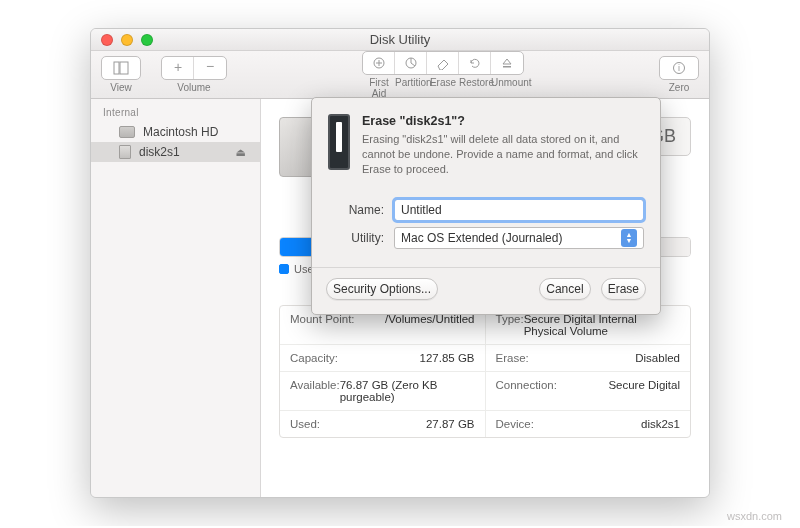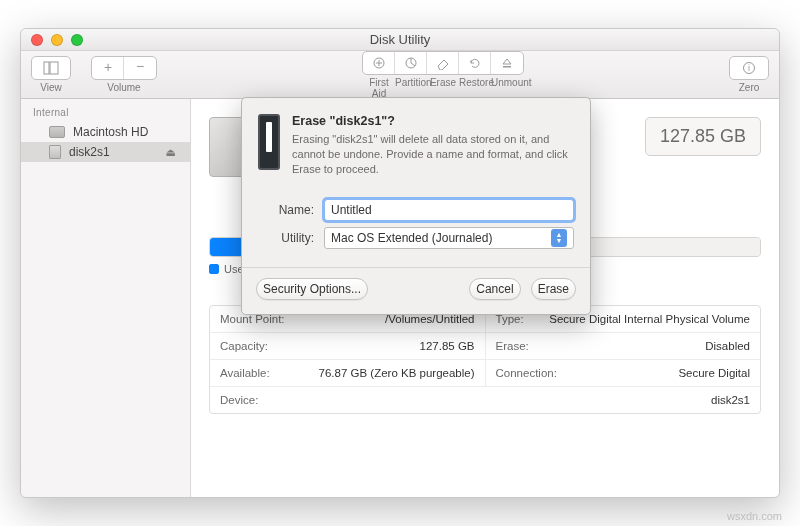--- a/index.html
+++ b/index.html
@@ -1,17 +1,17 @@
 <!DOCTYPE html>
 <html><head>
 <meta charset="utf-8">
 <style>
 * { box-sizing: border-box; margin: 0; padding: 0; }
 body { font-family: -apple-system, "Helvetica Neue", Arial, sans-serif; font-size: 13px; background: #fff; color: #333; }
-.window { width:760px; height:470px; margin:28px auto; border:1px solid #c9c9c9; border-radius:6px; overflow:hidden; box-shadow:0 12px 40px rgba(0,0,0,0.25); background:#eceaea; position:relative; }
+.window { width:620px; height:470px; margin:28px auto; border:1px solid #c9c9c9; border-radius:6px; overflow:hidden; box-shadow:0 12px 40px rgba(0,0,0,0.25); background:#eceaea; position:relative; }
 .titlebar { height:22px; background:linear-gradient(#f7f6f6,#e8e6e6); border-bottom:1px solid #d4d2d2; display:flex; align-items:center; position:relative; }
 .traffic { display:flex; gap:8px; padding-left:10px; }
 .dot { width:12px; height:12px; border-radius:50%; border:0.5px solid rgba(0,0,0,0.15); }
 .dot.red{background:#ff5f57;} .dot.yellow{background:#ffbd2e;} .dot.green{background:#28c940;}
 .titlebar .title { position:absolute; left:0; right:0; text-align:center; font-size:13px; color:#4a4a4a; }
 .toolbar { height:48px; background:linear-gradient(#f7f5f5,#ebe9e9); border-bottom:1px solid #c9c7c7; display:flex; align-items:center; padding:0 10px; gap:20px; }
 .tool-group { display:flex; flex-direction:column; align-items:center; gap:2px; }
 .segmented { display:flex; border:1px solid #c2c0c0; border-radius:5px; background:#fff; height:24px; overflow:hidden; }
 .segmented .seg { width:32px; display:flex; align-items:center; justify-content:center; border-right:1px solid #dcdada; color:#8a8a8a; }
 .segmented .seg:last-child{border-right:none;}
@@ -223,20 +223,24 @@
               <span class="k">Available:</span>
               <span class="v">76.87 GB (Zero KB purgeable)</span>
             </div>
           <div class="info-cell">
               <span class="k">Connection:</span>
               <span class="v">Secure Digital</span>
             </div>
         </div>
         <div class="info-row">
           <div class="info-cell">
+              <span class="k">Used:</span>
+              <span class="v">27.87 GB</span>
+            </div>
+          <div class="info-cell">
               <span class="k">Device:</span>
               <span class="v">disk2s1</span>
             </div>
         </div>
       </div>
     </div>
   </div>
 
   <div class="modal">
     <div class="modal-top">

